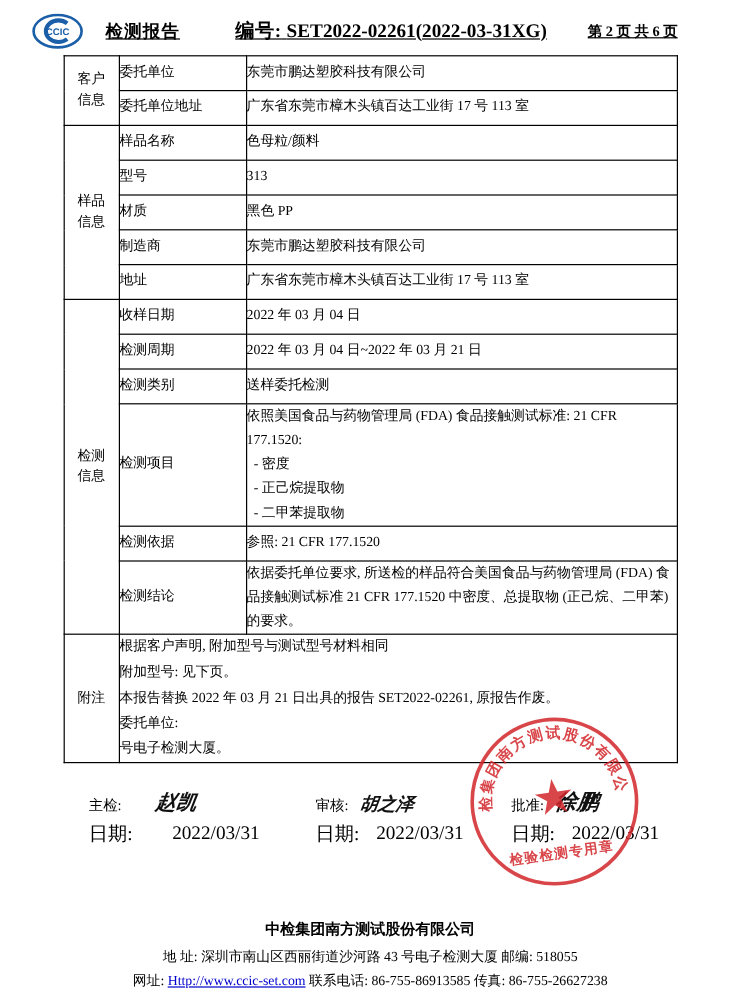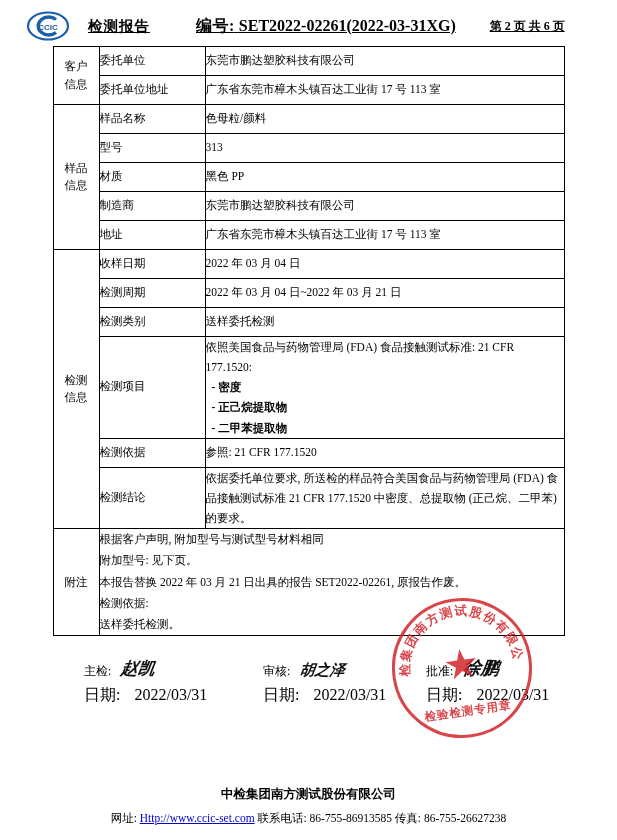--- a/index.html
+++ b/index.html
@@ -93,21 +93,21 @@
     font-size: 11.5px;
     margin-top: 12px;
   }
   .field-value {
     padding-left: 10px;
     font-size: 11.5px;
   }
   .h-def { height: 28px; }
   .multiline { line-height: 1.75; }
   .multiline .ln { display: block; }
-  .indent { padding-left: 6px; font-weight: bold; }
+  .indent { padding-left: 6px; }
 
   
   .appendix-cell {
     padding: 8px 10px;
     line-height: 1.85;
     font-size: 11.5px;
   }
   .appendix-cell .ln { display: block; }
 
   
@@ -146,21 +146,21 @@
   .date-row {
     display: flex;
     align-items: center;
     height: 30px;
     font-size: 16px;
   }
   .date-item { display: flex; align-items: center; }
   .date-val { margin-left: 14px; }
 
   
-  .col1 { position: absolute; left: 58px; }
+  .col1 { position: absolute; left: 48px; gap: 19px; }
   .col2 { position: absolute; left: 237px; }
   .col3 { position: absolute; left: 400px; }
 
   
   .seal {
     position: absolute;
     left: 392px;
     top: 598px;
     width: 134px;
     height: 134px;
@@ -328,22 +328,22 @@
           <span class="ln">的要求。</span>
         </td>
       </tr>
 
       <tr>
         <td class="sec-label">附注</td>
         <td class="appendix-cell" colspan="2">
           <span class="ln">根据客户声明, 附加型号与测试型号材料相同</span>
           <span class="ln">附加型号: 见下页。</span>
           <span class="ln">本报告替换 2022 年 03 月 21 日出具的报告 SET2022-02261, 原报告作废。</span>
-          <span class="ln">检测依据:</span>
-          <span class="ln">送样委托检测。</span>
+          <span class="ln">委托单位:</span>
+          <span class="ln">号电子检测大厦。</span>
         </td>
       </tr>
     </tbody>
   </table>
 
   <div class="sig-wrap">
     <div class="sig-row">
       <div class="sig-item col1">
         <span class="sig-label">主检:</span>
         <span class="sig-hand">赵凯</span>
@@ -382,20 +382,21 @@
       <text>
         <textPath href="#sealArc" startOffset="50%" text-anchor="middle">中检集团南方测试股份有限公司</textPath>
       </text>
     </svg>
     <div class="star">★</div>
     <div class="bottom-text">检验检测专用章</div>
   </div>
 
   <div class="footer">
     <div class="company">中检集团南方测试股份有限公司</div>
+    <div class="ln">地  址: 深圳市南山区西丽街道沙河路 43 号电子检测大厦   邮编: 518055</div>
     <div class="ln">
       <span>网址:</span>
       <a href="#">Http://www.ccic-set.com</a>
       <span>联系电话: 86-755-86913585  传真: 86-755-26627238</span>
     </div>
   </div>
 
 </div>
 
 </body></html>

